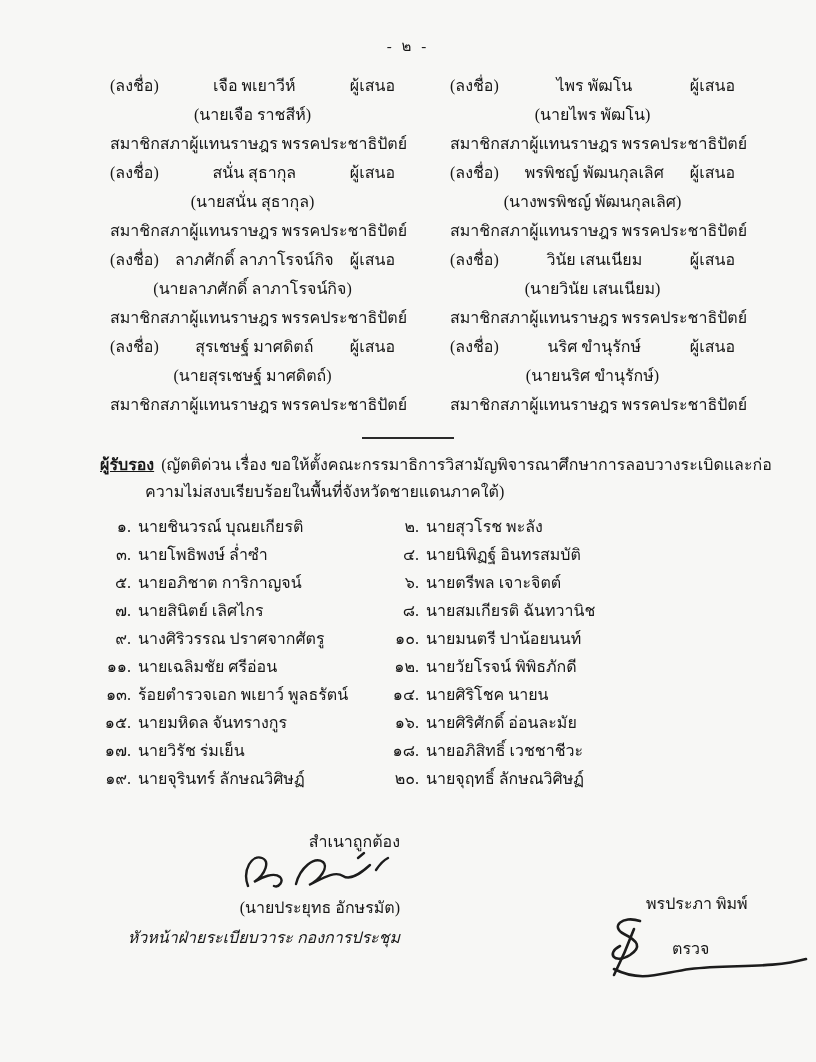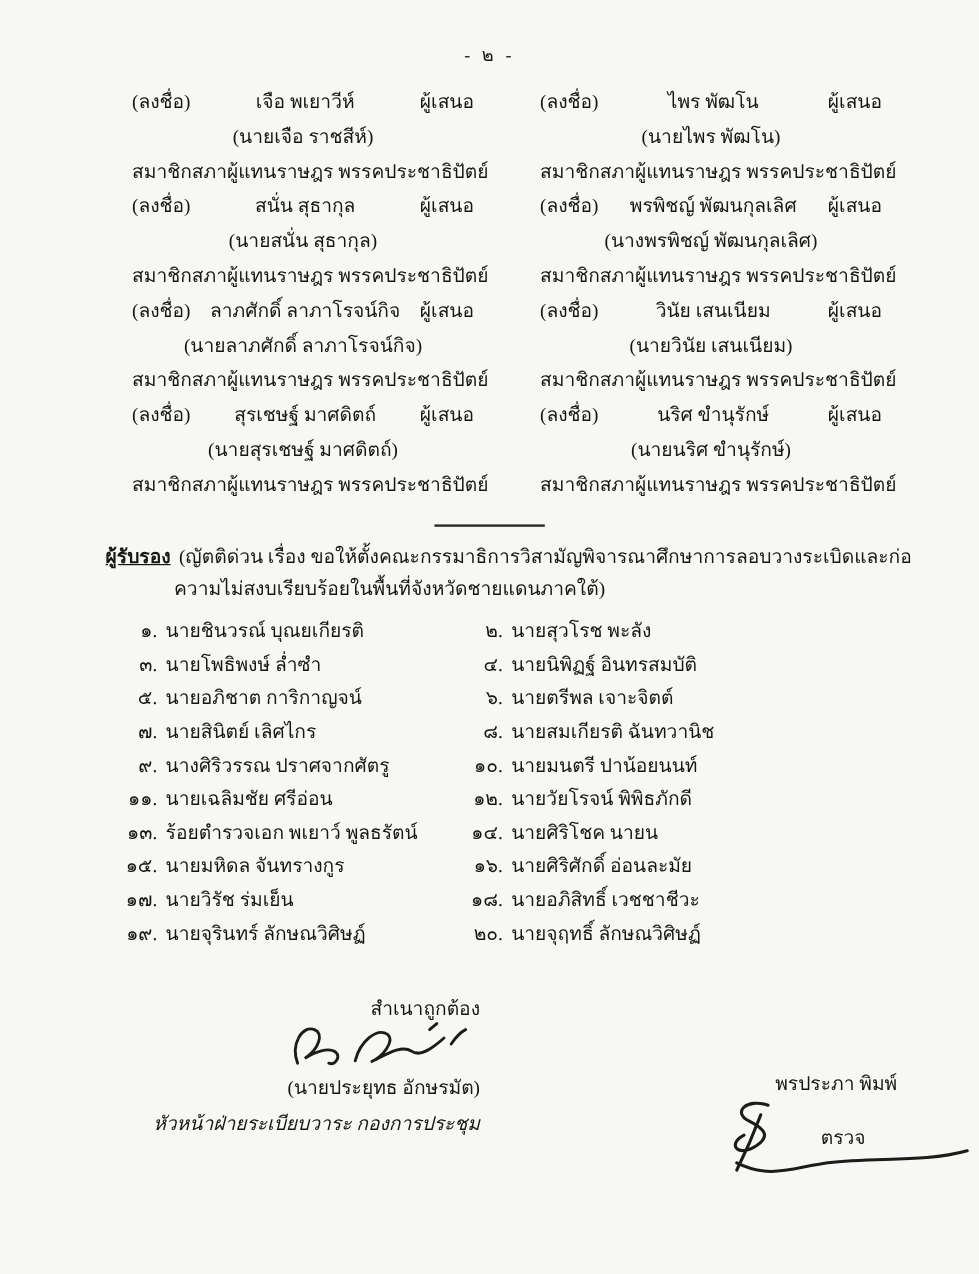--- a/index.html
+++ b/index.html
@@ -18,41 +18,41 @@
   .sig-line { height:29px; line-height:29px; white-space:nowrap;align-items:center; }
   .sig-line1 { display:flex; }
   .sig-name { flex:1; text-align:center; }
   .sig-line2 { text-align:center; }
   .sig-line3 { text-align:left; }
 
   .divider { position:absolute; top:437px; left:362px; width:92px; border-top:2px solid #2a2a2a; }
 
   .endorsement { position:absolute; top:451px; left:88px; right:50px; }
   .endorse-line { line-height:27px; white-space:nowrap; }
-  .endorse-heading { font-weight:bold; text-decoration:underline; margin-right:7px; }
+  .endorse-heading { font-weight:bold; text-decoration:underline; margin-right:7px;margin-left:12px; }
   .endorse-line2 { margin-left:57px; }
 
   .endorser-list {
     position:absolute; top:513px; left:100px;
     display:grid; grid-template-columns:288px 330px; grid-auto-rows:28px;
   }
   .endorser-cell { display:flex; line-height:28px; white-space:nowrap; }
   .endorser-cell .no { width:31px; text-align:right; margin-right:7px; }
 
   .cert { position:absolute; top:832px; left:115px; width:285px; text-align:right; }
   .cert-label { line-height:20px; }
   .cert-sig { height:44px; margin-top:-2px; }
   .cert-name { line-height:28px; }
   .cert-title { line-height:32px; white-space:nowrap;font-style:italic; }
 
   .verify { position:absolute; top:893px; left:598px; width:218px; }
   .verify-name { line-height:22px; margin-left:48px; white-space:nowrap; }
   .verify-sig { position:relative; height:66px; }
   .verify-sig svg { position:absolute; left:0; top:0; }
-  .verify-stamp { position:absolute; left:86px; top:24px; line-height:20px; }
+  .verify-stamp { position:absolute; left:74px; top:24px; line-height:20px; }
 </style>
 </head>
 <body>
 
 <div class="paper">
 
   <div class="page-number">- ๒ -</div>
 
   <div class="sig-section">
 

